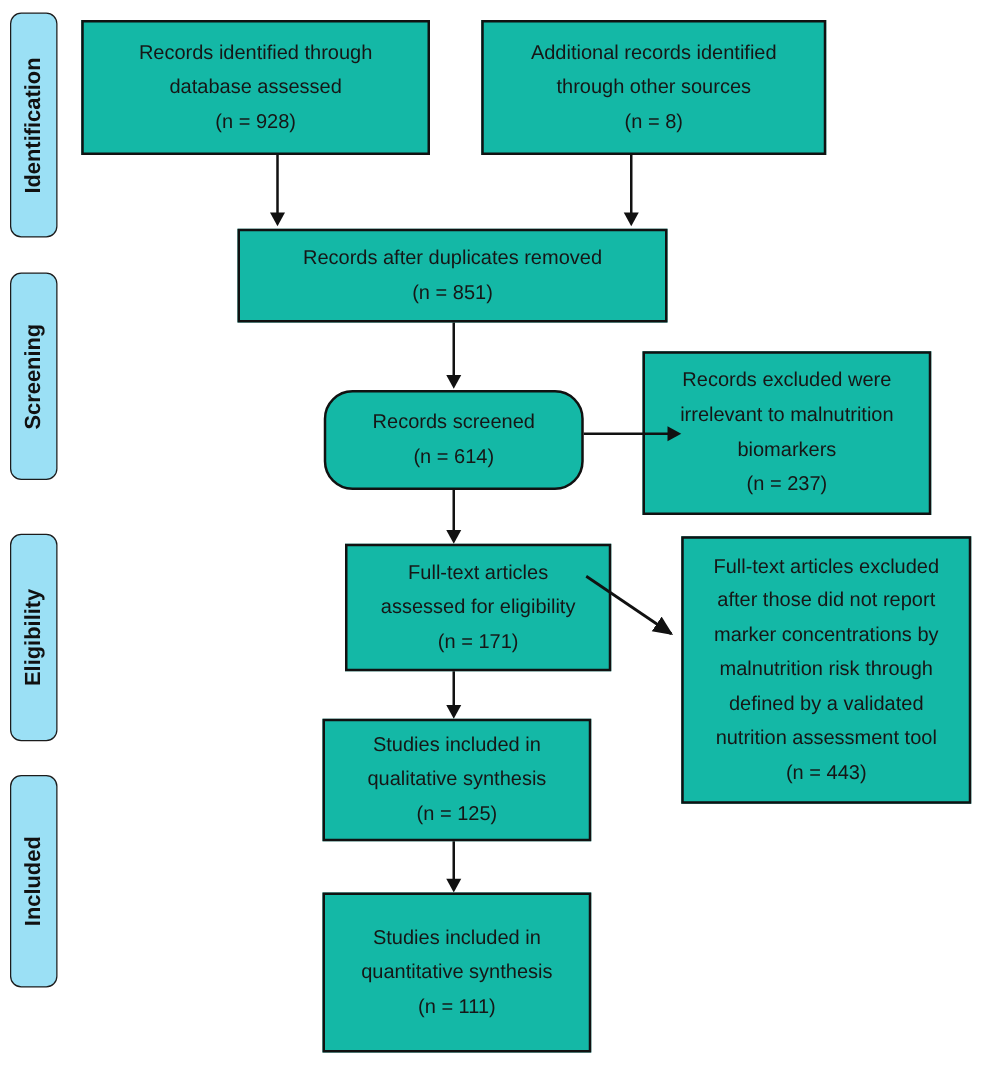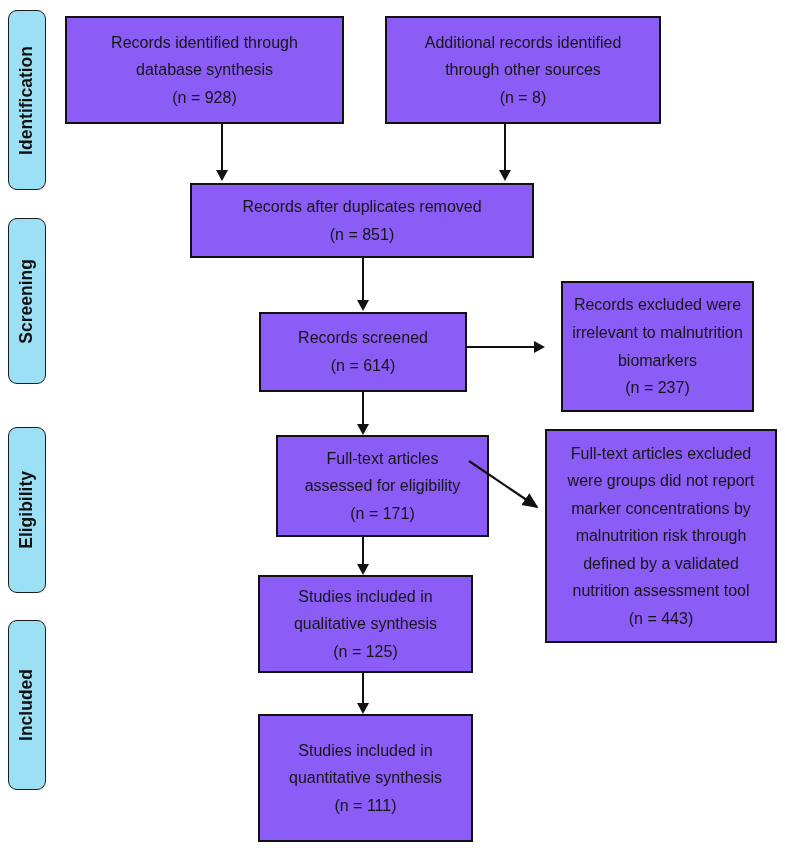--- a/index.html
+++ b/index.html
@@ -37,21 +37,21 @@
     font-weight: bold;
     letter-spacing: 0px;
     color: #111111;
     white-space: nowrap;
     line-height: 1;
   }
   
   .flow-box {
     position: absolute;
     box-sizing: border-box;
-    background: #8b5cf6;
+    background: #14b8a6;
     border: 2.1px solid #111111;
     display: flex;
     flex-direction: column;
     align-items: center;
     justify-content: center;
     text-align: center;
     padding: 4px 8px;
   }
   .flow-box .line {
     display: block;
@@ -102,21 +102,21 @@
   <div class="stage-label" style="left:8px; top:427px; width:38px; height:166px;">
     <span class="stage-text">Eligibility</span>
   </div>
 
   <div class="stage-label" style="left:8px; top:620px; width:38px; height:170px;">
     <span class="stage-text">Included</span>
   </div>
 
   <div class="flow-box" style="left:65px; top:16px; width:279px; height:108px;">
     <span class="line">Records identified through</span>
-    <span class="line">database synthesis</span>
+    <span class="line">database assessed</span>
     <span class="line">(n = 928)</span>
   </div>
 
   <div class="flow-box" style="left:385px; top:16px; width:276px; height:108px;">
     <span class="line">Additional records identified</span>
     <span class="line">through other sources</span>
     <span class="line">(n = 8)</span>
   </div>
 
   <div class="connector v-line" style="left:220.9px; top:124px; height:47px;"></div>
@@ -126,47 +126,47 @@
   <div class="arrow-down" style="left:498.5px; top:170px;"></div>
 
   <div class="flow-box" style="left:190px; top:183px; width:344px; height:75px;text-align:right;">
     <span class="line">Records after duplicates removed</span>
     <span class="line">(n = 851)</span>
   </div>
 
   <div class="connector v-line" style="left:361.9px; top:258px; height:43px;"></div>
   <div class="arrow-down" style="left:356.5px; top:300px;"></div>
 
-  <div class="flow-box" style="left:259px; top:312px; width:208px; height:80px;">
+  <div class="flow-box" style="left:259px; top:312px; width:208px; height:80px;border-radius:23px;">
     <span class="line">Records screened</span>
     <span class="line">(n = 614)</span>
   </div>
 
-  <div class="flow-box" style="left:561px; top:281px; width:193px; height:131px;justify-content:center;">
+  <div class="flow-box" style="left:514px; top:281px; width:231px; height:131px;justify-content:center;">
     <span class="line">Records excluded were</span>
     <span class="line">irrelevant to malnutrition</span>
     <span class="line">biomarkers</span>
     <span class="line">(n = 237)</span>
   </div>
 
   <div class="connector h-line" style="left:467px; top:345.9px; width:68px;"></div>
   <div class="arrow-right" style="left:534px; top:340.5px;"></div>
 
   <div class="connector v-line" style="left:361.9px; top:392px; height:35px;"></div>
   <div class="arrow-down" style="left:356.5px; top:424px;"></div>
 
   <div class="flow-box" style="left:258px; top:435px; width:213px; height:102px;margin-left:18px;">
     <span class="line">Full-text articles</span>
     <span class="line">assessed for eligibility</span>
     <span class="line">(n = 171)</span>
   </div>
 
   <div class="flow-box" style="left:545px; top:429px; width:232px; height:214px;justify-content:center;">
     <span class="line">Full-text articles excluded</span>
-    <span class="line">were groups did not report</span>
+    <span class="line">after those did not report</span>
     <span class="line">marker concentrations by</span>
     <span class="line">malnutrition risk through</span>
     <span class="line">defined by a validated</span>
     <span class="line">nutrition assessment tool</span>
     <span class="line">(n = 443)</span>
   </div>
 
   <svg class="diag-arrow" style="left:465px; top:455px;" width="90" height="70" viewBox="0 0 90 70">
     <defs>
       <marker id="diag-head" markerWidth="8" markerHeight="8" refX="6.4" refY="3.2" orient="auto">

